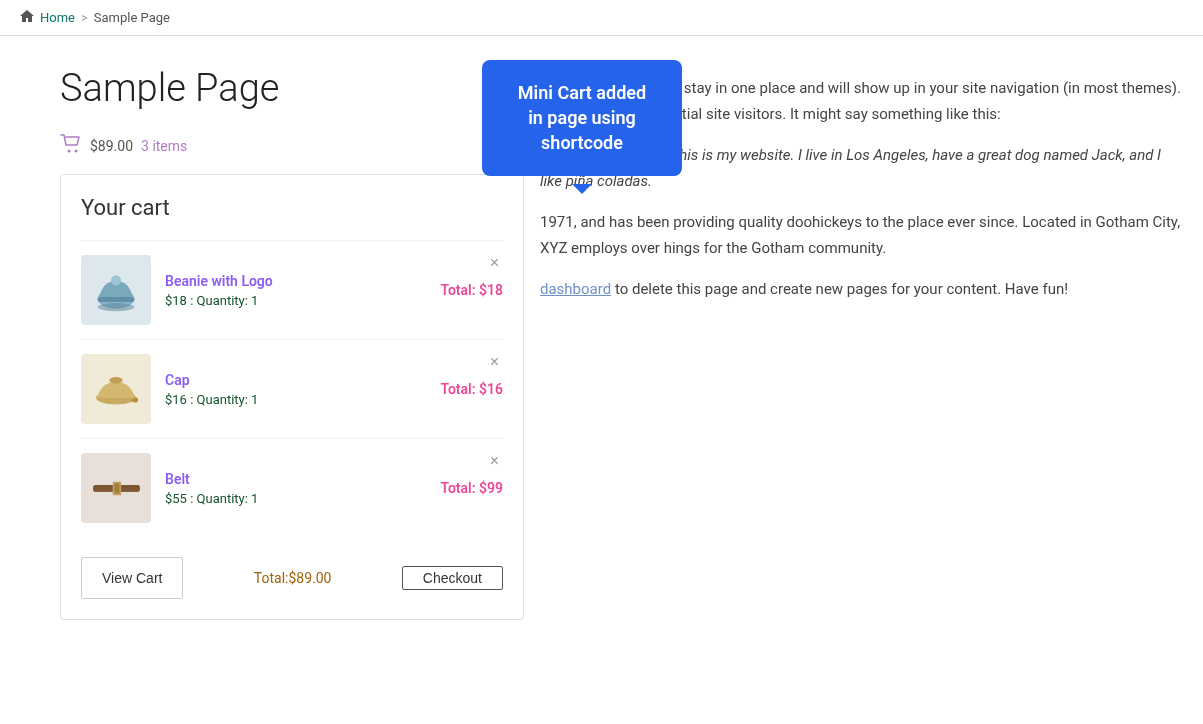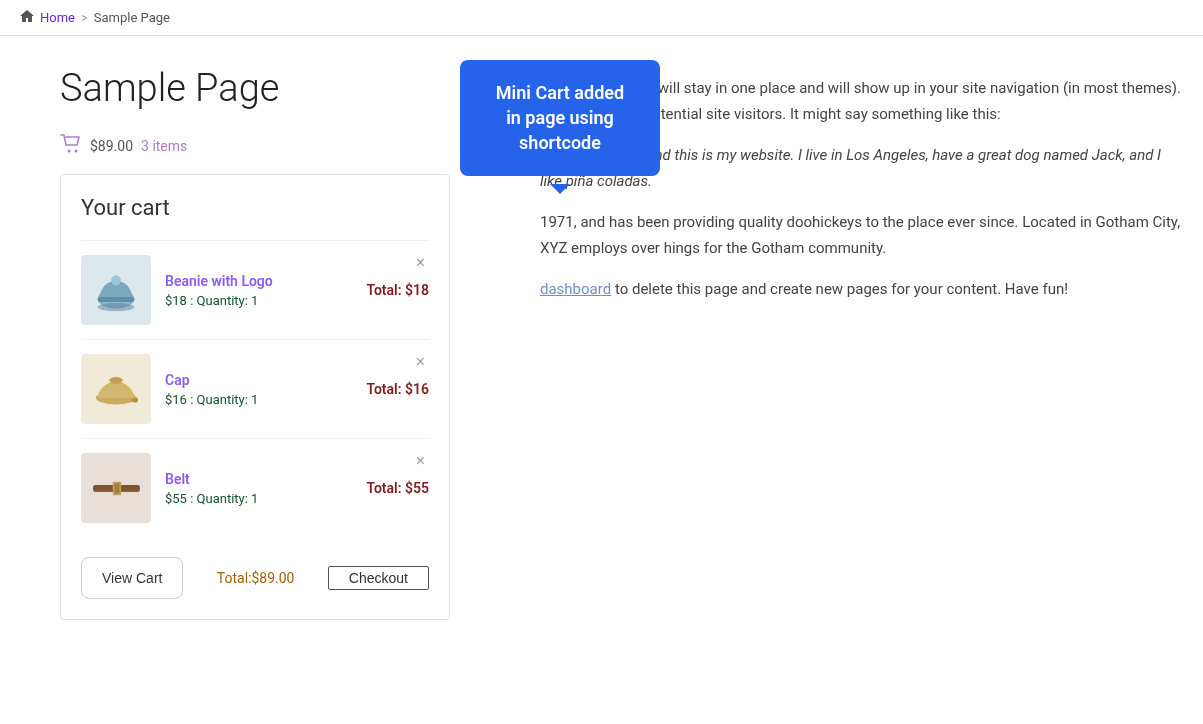--- a/index.html
+++ b/index.html
@@ -14,21 +14,21 @@
     .top-bar {
       border-bottom: 1px solid #ddd;
       padding: 10px 20px;
       display: flex;
       align-items: center;
       gap: 6px;
       font-size: 13px;
       color: #555;
     }
     .top-bar a {
-      color: #6d28d9;
+      color: #0f766e;
       text-decoration: none;
       display: flex;
       align-items: center;
       gap: 4px;
     }
     .breadcrumb-sep { color: #999; }
 
     
     .main {
       display: flex;
@@ -68,21 +68,21 @@
       color: #b07cc6;
       font-size: 14px;
     }
 
     
     .cart-dropdown {
       border: 1px solid #e0e0e0;
       border-radius: 4px;
       background: #fff;
       padding: 20px;
-      width: 390px;
+      width: 464px;
     }
 
     .cart-dropdown-title {
       font-size: 22px;
       font-weight: 400;
       color: #333;
       margin-bottom: 20px;
     }
 
     .cart-item {
@@ -125,21 +125,21 @@
       font-size: 14px;
       color: #8b5cf6;
       margin-bottom: 4px;
     }
     .cart-item-meta {
       font-size: 13px;
       color: #14532d;
     }
     .cart-item-total {
       font-size: 14px;
-      color: #7f1d1d;
+      color: #ec4899;
       white-space: nowrap;
     }
     .cart-item-total span { font-weight: 600; }
 
     .remove-btn {
       position: absolute;
       top: 14px;
       right: 0;
       background: none;
       border: none;
@@ -159,21 +159,21 @@
       gap: 8px;
     }
 
     .btn-view-cart {
       padding: 12px 20px;
       border: 1px solid #ccc;
       background: #fff;
       color: #333;
       font-size: 14px;
       cursor: pointer;
-      border-radius: 8px;
+      border-radius: 2px;
       font-weight: 500;
     }
 
     .cart-footer-total {
       font-size: 14px;
       color: #a16207;
       font-weight: 400;
     }
 
     .btn-checkout {
@@ -206,21 +206,21 @@
     }
 
     .right-col a {
       color: #7090c8;
       text-decoration: underline;
     }
 
     
     .tooltip-container {
       position: absolute;
-      left: 460px;
+      left: 482px;
       top: 60px;
     }
 
     .tooltip-bubble {
       background: #2563eb;
       color: #fff;
       border-radius: 8px;
       padding: 20px 28px;
       font-size: 18px;
       font-weight: 600;
@@ -352,21 +352,21 @@
                   <rect x="0" y="3" width="8" height="2" fill="#8B6040" opacity="0.5"></rect>
                 </pattern>
               </defs>
             </svg>
           </div>
           <div class="cart-item-info">
             <div class="cart-item-name">Belt</div>
             <div class="cart-item-meta">$55 : Quantity: 1</div>
           </div>
           <div class="cart-item-total">
-            <span>Total:</span> <span>$55</span>
+            <span>Total:</span> <span>$99</span>
           </div>
           <button class="remove-btn">×</button>
         </div>
 
         <div class="cart-footer">
           <button class="btn-view-cart">View Cart</button>
           <span class="cart-footer-total">
             <span>Total:</span><span>$89.00</span>
           </span>
           <button class="btn-checkout">Checkout</button>

